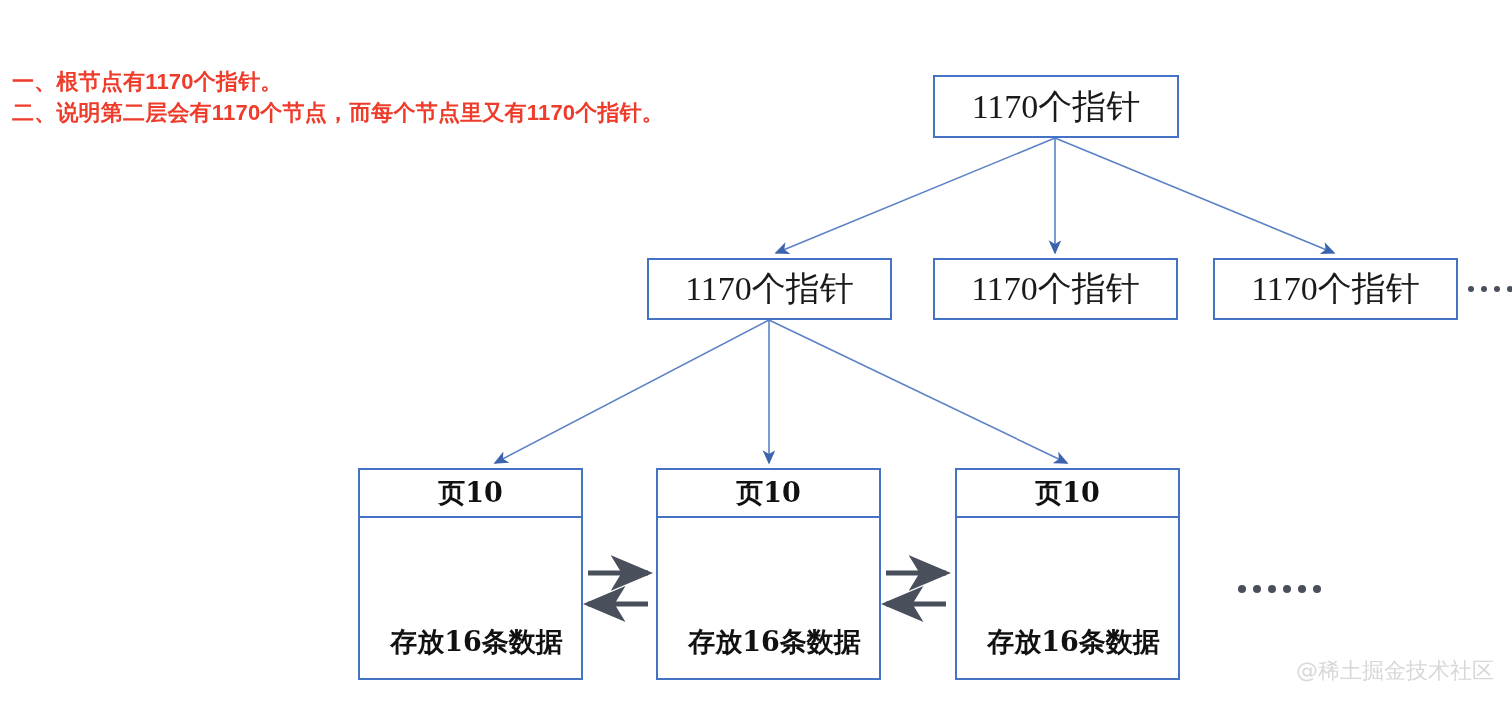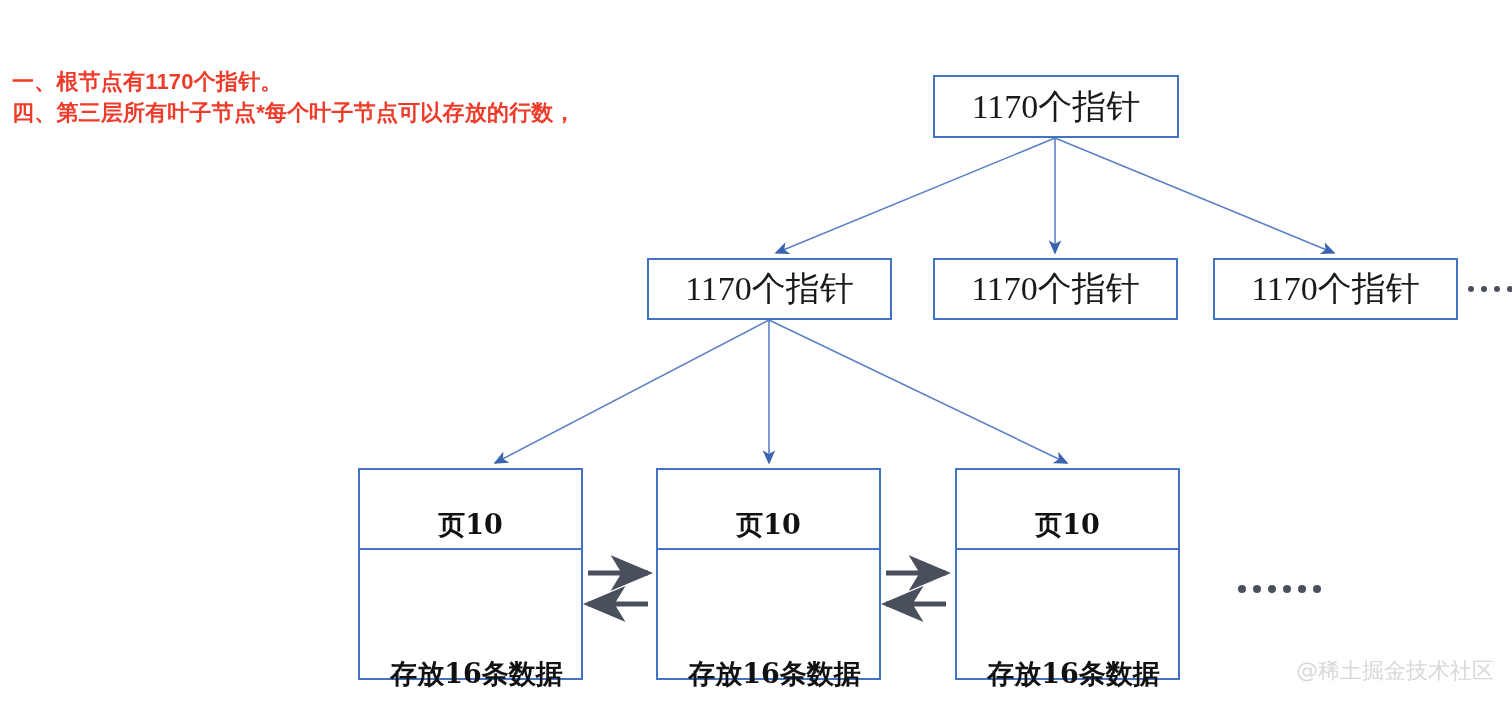--- a/index.html
+++ b/index.html
@@ -69,21 +69,20 @@
     display: flex;
     flex-direction: column;
   }
   .leaf-header {
     height: 46px;
     flex: 0 0 46px;
     border-bottom: 2px solid #4472C4;
     display: flex;
     align-items: center;
     justify-content: center;
-    margin-top: 32px;
   }
   .leaf-header-label {
     font-size: 27px;
     font-weight: bold;
     color: #111111;
     font-family: "DejaVu Serif", "Liberation Serif", serif;
     white-space: nowrap;
   }
   .leaf-body {
     flex: 1 1 auto;
@@ -133,21 +132,21 @@
     font-family: "DejaVu Sans", "Liberation Sans", sans-serif;
   }
 </style>
 </head>
 <body>
 
 <div id="canvas">
 
   <div id="notes">
     <div class="note-line">一、根节点有1170个指针。</div>
-    <div class="note-line">四、第三层所有叶子节点*每个叶子节点可以存放的行数，</div>
+    <div class="note-line">二、说明第二层会有1170个节点，而每个节点里又有1170个指针。</div>
   </div>
 
   <svg id="links" viewBox="0 0 1512 704">
     <defs>
       <marker id="ah-blue" markerWidth="10" markerHeight="10" refX="8" refY="4" orient="auto" markerUnits="strokeWidth">
         <path d="M0,0 L9,4 L0,8 L2.4,4 z" fill="#3C64AE"></path>
       </marker>
       <marker id="ah-dark" markerWidth="9" markerHeight="9" refX="7.5" refY="3.6" orient="auto" markerUnits="strokeWidth">
         <path d="M0,0 L8.5,3.6 L0,7.2 L2.2,3.6 z" fill="#4a4f5c"></path>
       </marker>

